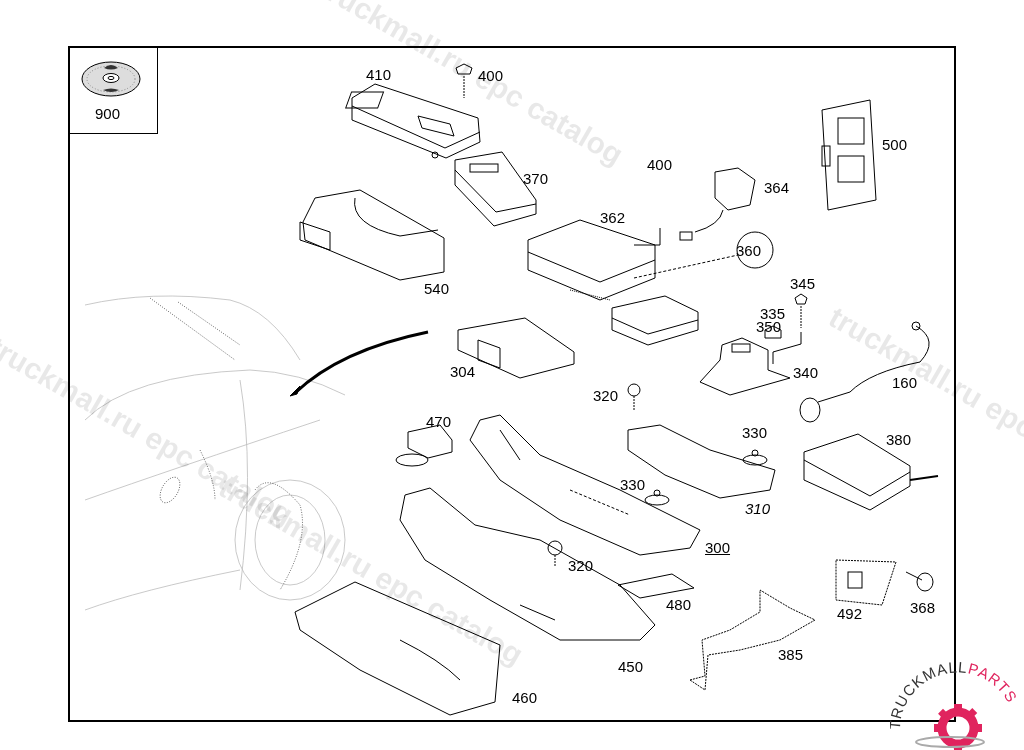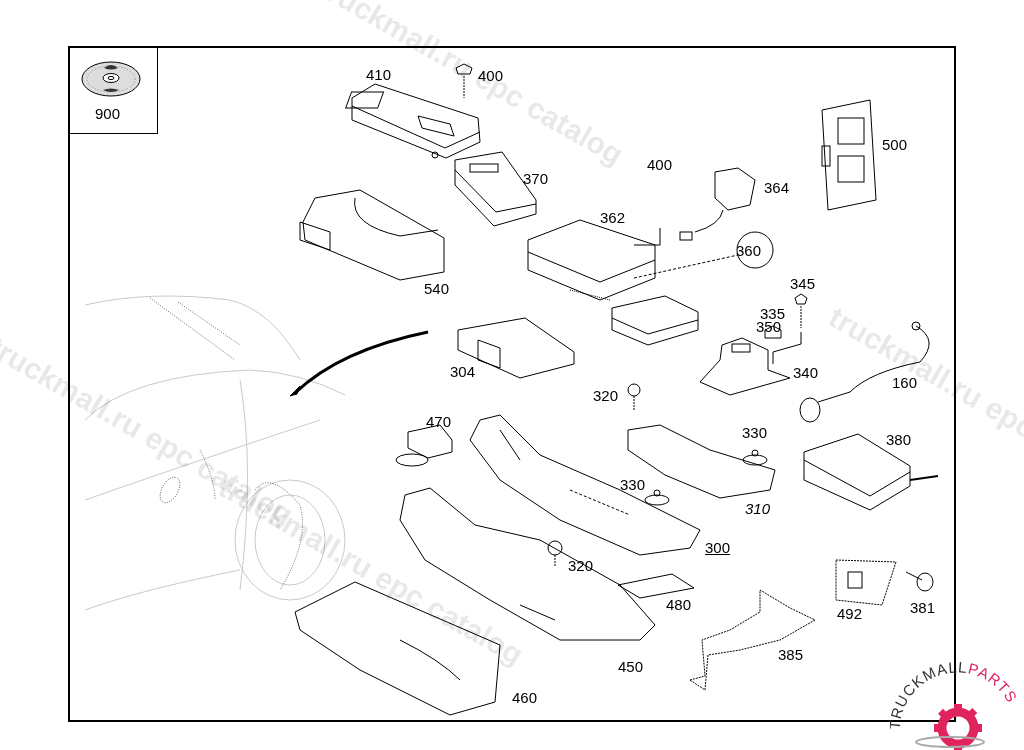--- a/index.html
+++ b/index.html
@@ -210,21 +210,21 @@
 <span class="lbl" style="left:892px;top:375px;">160</span>
 <span class="lbl" style="left:426px;top:414px;">470</span>
 <span class="lbl" style="left:742px;top:425px;">330</span>
 <span class="lbl" style="left:620px;top:477px;">330</span>
 <span class="lbl" style="left:886px;top:432px;">380</span>
 <span class="lbl" style="left:745px;top:501px;font-style:italic;">310</span>
 <span class="lbl" style="left:705px;top:540px;text-decoration:underline;">300</span>
 <span class="lbl" style="left:568px;top:558px;">320</span>
 <span class="lbl" style="left:666px;top:597px;">480</span>
 <span class="lbl" style="left:837px;top:606px;">492</span>
-<span class="lbl" style="left:910px;top:600px;">381</span>
+<span class="lbl" style="left:910px;top:600px;">368</span>
 <span class="lbl" style="left:778px;top:647px;">385</span>
 <span class="lbl" style="left:618px;top:659px;">450</span>
 <span class="lbl" style="left:512px;top:690px;">460</span>
 
 <span class="wm" style="left:330px;top:-30px;transform:rotate(30deg);">truckmall.ru epc catalog</span>
 <span class="wm" style="left:0px;top:330px;transform:rotate(30deg);">truckmall.ru epc catalog</span>
 <span class="wm" style="left:230px;top:470px;transform:rotate(30deg);">truckmall.ru epc catalog</span>
 <span class="wm" style="left:840px;top:300px;transform:rotate(30deg);">truckmall.ru epc catalog</span>
 
 <div id="logo">

